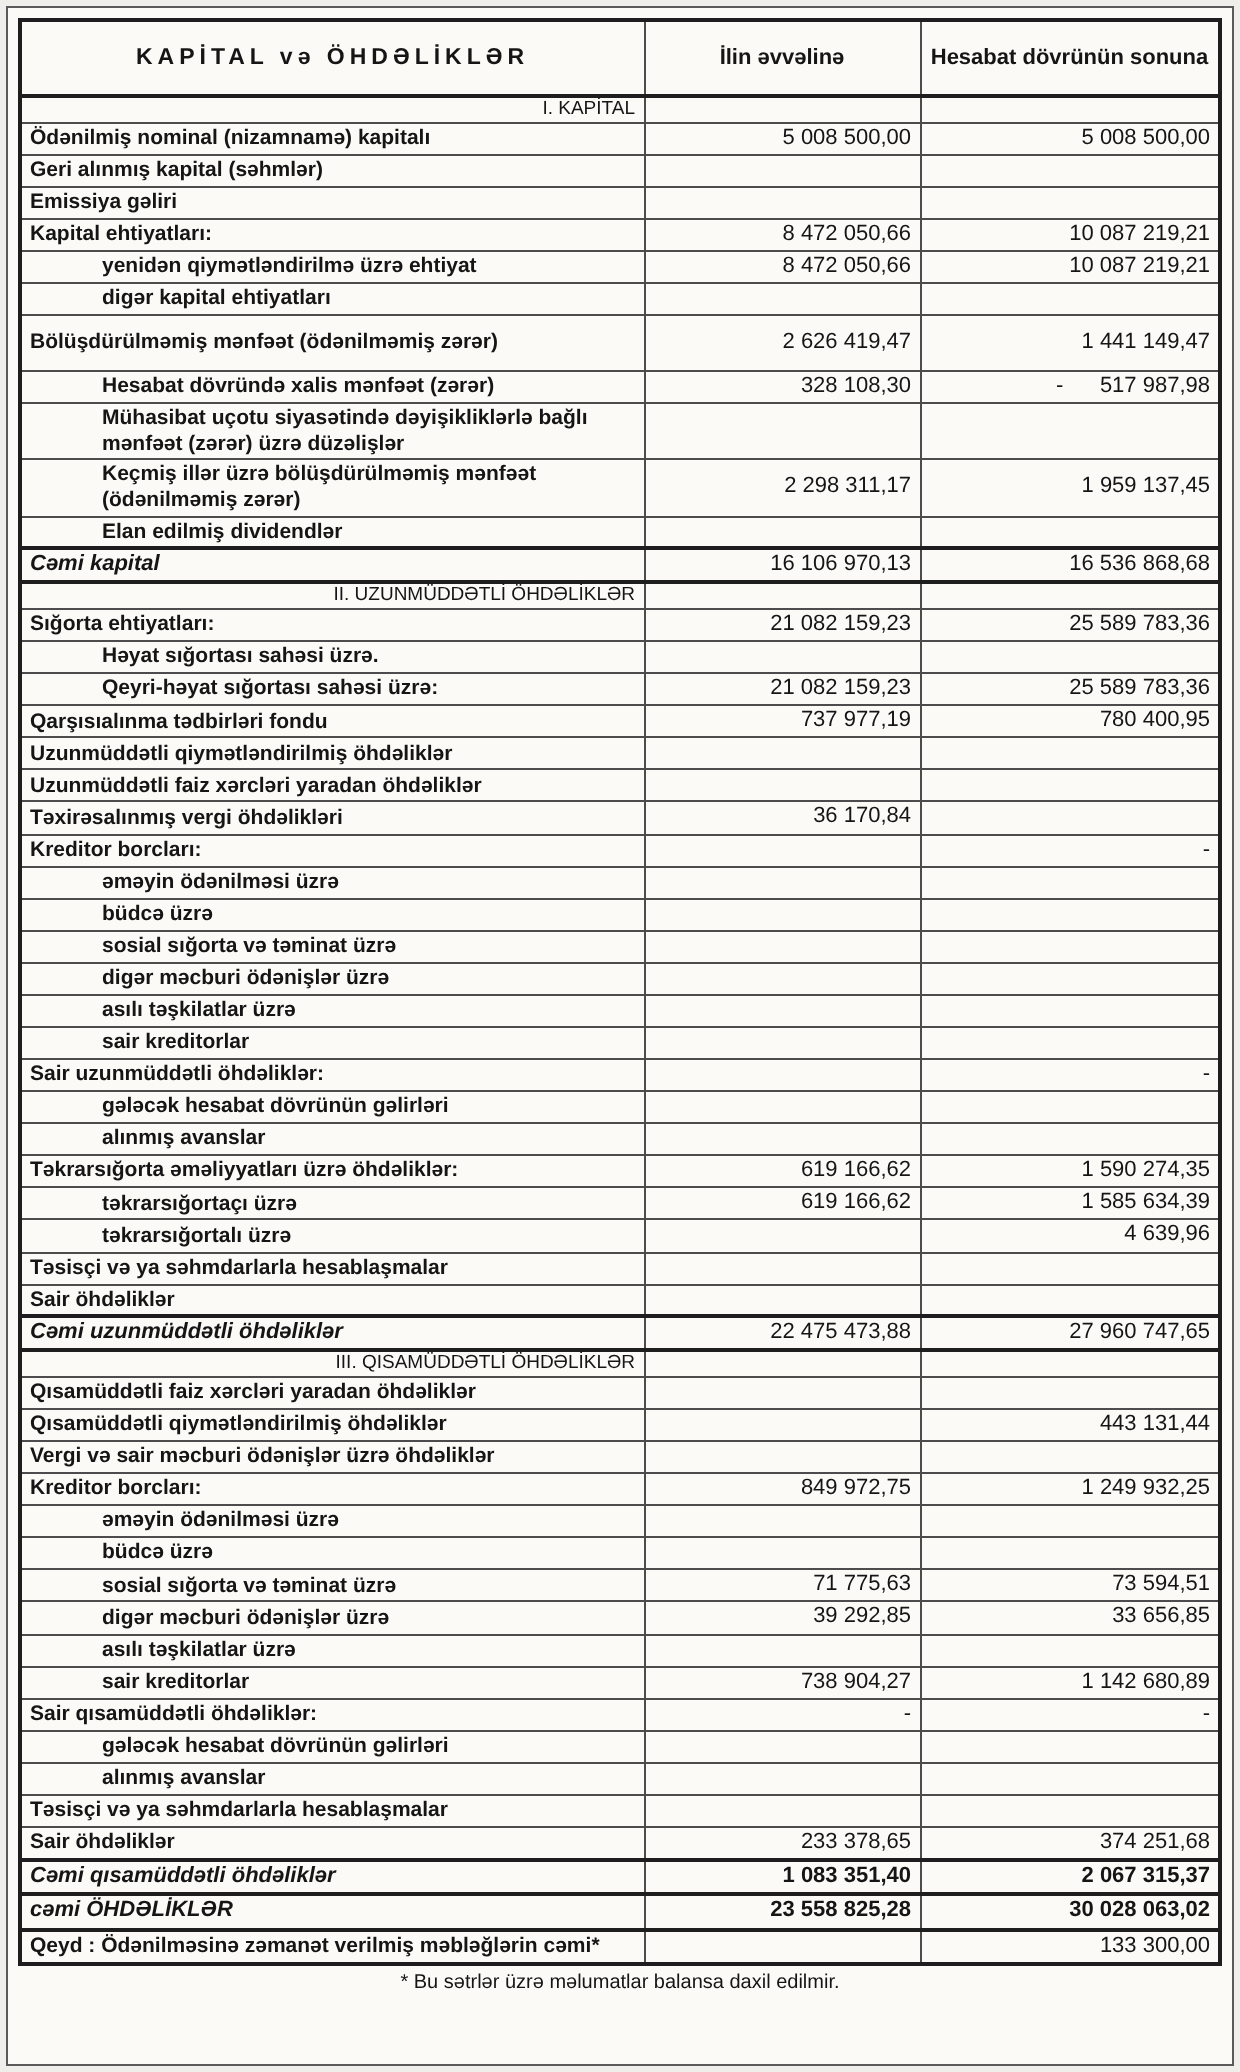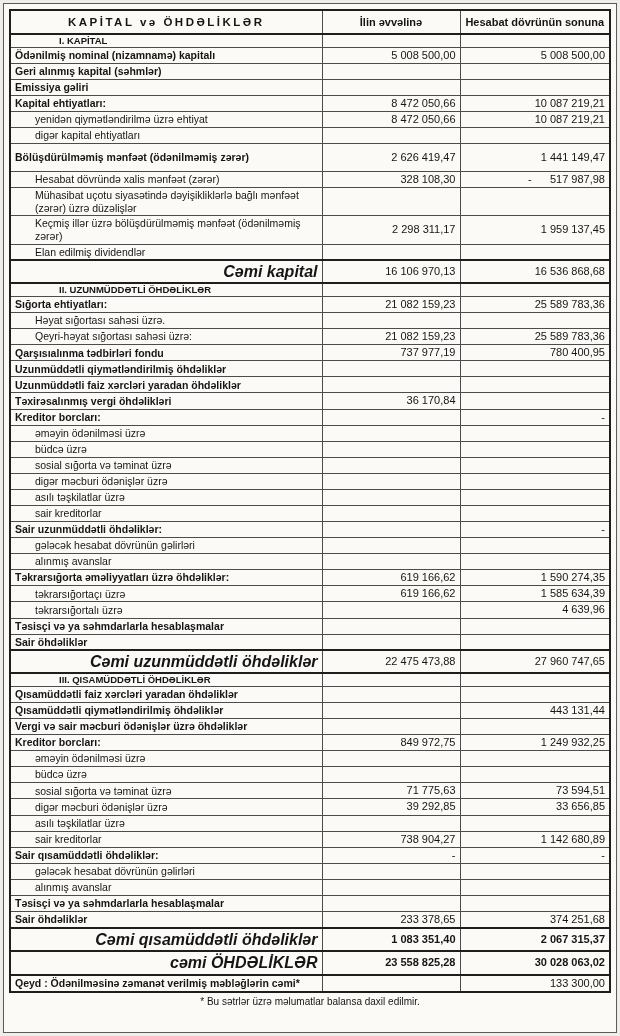--- a/index.html
+++ b/index.html
@@ -28,56 +28,56 @@
   col.w-label { width: 52%; }
   col.w-v1 { width: 23%; }
   col.w-v2 { width: 25%; }
   th, td { border: 1px solid #4c4c4c; }
   thead th {
     font-size: 11px;
     font-weight: 700;
     text-align: center;
     vertical-align: middle;
     padding: 3px 4px;
-    height: 24px;
+    height: 38px;
     border-bottom: 2px solid #1e1e1e;
     background: #fbfaf7;
   }
   th.h-label { letter-spacing: 2.5px; font-size: 11.5px; }
   td {
     height: 16px;
     padding: 1px 4px;
     font-size: 10.5px;
     line-height: 1.2;
     vertical-align: middle;
   }
   td.c-val {
     text-align: right;
     font-size: 11px;
     white-space: pre;
   }
   tr.section td { height: 13px; padding-top: 0; padding-bottom: 0; }
   tr.section td.c-label {
-    text-align: left;
-    font-weight: 700;
+    text-align: right;
+    font-weight: 400;
     font-size: 9.5px;
     padding-left: 48px;
   }
   tr.main td.c-label { font-weight: 700; }
-  tr.sub td.c-label { padding-left: 24px; font-weight: 400; }
+  tr.sub td.c-label { padding-left: 40px; font-weight: 700; }
   tr.tall td { height: 28px; }
   tr.total td, tr.grand td {
     border-top: 2px solid #1e1e1e;
     border-bottom: 2px solid #1e1e1e;
   }
   tr.total td.c-label, tr.grand td.c-label {
-    text-align: right;
+    text-align: left;
     font-weight: 700;
     font-style: italic;
-    font-size: 16px;
+    font-size: 11px;
   }
   tr.grand td.c-val { font-weight: 700; }
   tr.note td.c-label { font-weight: 700; }
   .footnote {
     font-size: 10px;
     padding: 3px 2px 0 2px;
     color: #151515;
     text-align: center;
   }
 </style>

